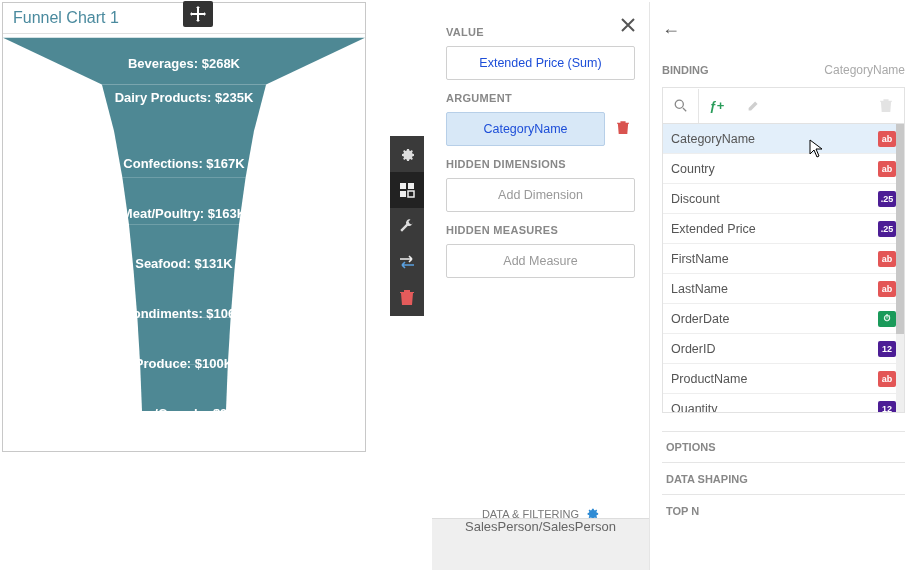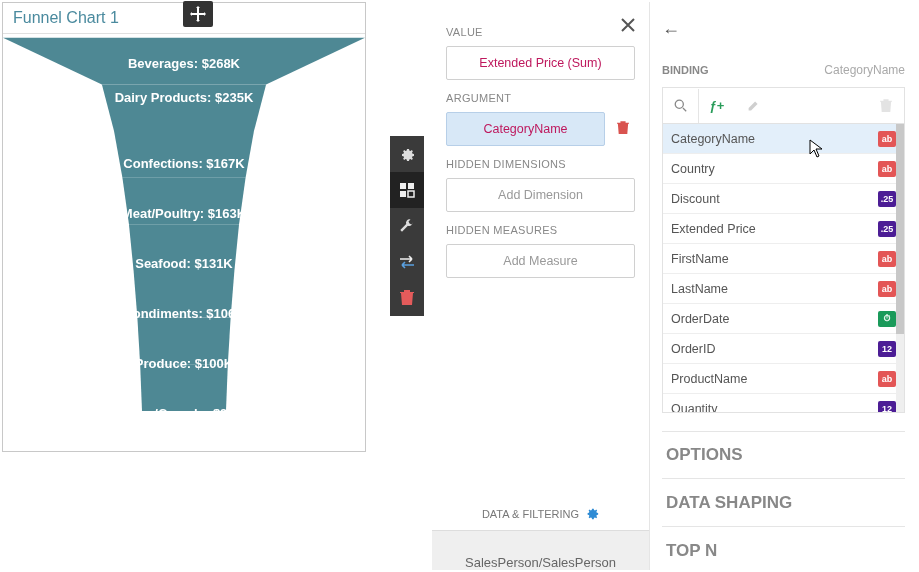--- a/index.html
+++ b/index.html
@@ -15,33 +15,33 @@
 .l0{top:22px}.l1{top:56px}.l2{top:122px}.l3{top:172px}.l4{top:222px}.l5{top:272px}.l6{top:322px}.l7{top:372px}
 
 
 .toolbar { position:absolute; left:390px; top:136px; width:34px; background:#3a3a3a; display:flex; flex-direction:column; }
 .toolbar .tb { width:34px; height:36px; display:flex; align-items:center; justify-content:center; color:#ddd; cursor:pointer; }
 .toolbar .tb.active{ background:#222; }
 .toolbar .tb.red { color:#e45b5b; }
 
 
 .panel1 { position:absolute; left:432px; top:2px; width:218px; height:568px; border-right:1px solid #e5e5e5; padding:18px 14px 0; }
-.sec-label { font-size:11px; font-weight:400; color:#888; letter-spacing:.3px; margin: 6px 0 8px; }
+.sec-label { font-size:11px; font-weight:700; color:#888; letter-spacing:.3px; margin: 6px 0 8px; }
 .close-x { position:absolute; top:16px; right:14px; cursor:pointer; color:#555; }
 .pill { display:flex; align-items:center; height:34px; border:1px solid #d0d0d0; border-radius:2px; margin-bottom:12px; }
-.pill-text { flex:1; text-align:center; font-size:12.5px; color:#be185d; }
+.pill-text { flex:1; text-align:center; font-size:12.5px; color:#1d4ed8; }
 .pill.selected { background:#d8e8f7; border-color:#b7cfe8; }
 .trash-mini { color:#d9534f; margin:0 6px 0 8px; cursor:pointer; font-size:13px; }
 .arg-row { display:flex; align-items:center; gap:4px; margin-bottom:12px;}
 .arg-row .pill{ flex:1; margin-bottom:0;}
 .add-pill { color:#999; }
 
 .dataf { position:absolute; bottom:48px; width:190px; left:50%; transform:translateX(-50%); text-align:center; font-size:11px; color:#777; font-weight:400; display:flex; align-items:center; justify-content:center; gap:6px;}
 .gear-blue{ color:#2f8bd4; }
-.datasource { position:absolute; bottom:0; left:0; right:0; height:40px; background:#efefef; display:flex;align-items:flex-end;justify-content:center; font-size:13px; color:#666; border-top:1px solid #ddd;}
+.datasource { position:absolute; bottom:0; left:0; right:0; height:52px; background:#efefef; display:flex;align-items:flex-start;justify-content:center; font-size:13px; color:#666; border-top:1px solid #ddd;}
 
 
 .panel2 { position:absolute; left:650px; top:2px; width:267px; height:568px; padding: 16px 12px 0; }
 .back-arrow{color:#555; cursor:pointer; display:block; margin-bottom:24px; font-size:18px;}
 .bind-head{display:flex; justify-content:space-between; align-items:baseline; margin-bottom:10px;gap:6px;}
 .bind-title{font-size:11px; font-weight:700; color:#888;}
 .bind-field{font-size:12px; color:#a9a9a9;}
 .bind-toolbar{ display:flex; align-items:center; border:1px solid #e2e2e2; height:36px; border-bottom:none;}
 .bt{ width:36px;height:34px;display:flex;align-items:center;justify-content:center;color:#888;cursor:pointer; font-size:13px;}
 .bt.sep{border-right:1px solid #e5e5e5;}
@@ -50,21 +50,21 @@
 .bt.trash{margin-left:auto;color:#bbb;}
 .field-list{ border:1px solid #e2e2e2; max-height:290px; overflow:hidden; position:relative;}
 .field-row{ display:flex; align-items:center; height:30px; border-bottom:1px solid #eee; padding:0 8px; font-size:12.5px; color:#555; cursor:pointer;}
 .field-row.hover{ background:#e3effa;}
 .type-badge{ margin-left:auto; width:18px;height:16px; border-radius:2px; display:flex;align-items:center;justify-content:center; font-size:9px; color:#fff; font-weight:700;}
 .t-text{background:#e35656;} .t-num{background:#4c1d95;} .t-date{background:#1a9a5a;}
 .cursor{position:absolute; left:146px; top:15px; pointer-events:none;}
 .scrollbar{ position:absolute; right:0; top:0; bottom:0; width:8px; background:#efefef;}
 .scrollthumb{position:absolute; right:0; top:0; width:8px; height:210px; background:#c8c8c8;}
 
-.section-bar{ border-top:1px solid #e5e5e5; border-bottom:1px solid #e5e5e5; margin-top:18px; height:48px; display:flex;align-items:center; font-size:17px; font-weight:700; color:#888; padding-left:4px;}
+.section-bar{ border-top:1px solid #e5e5e5; border-bottom:1px solid #e5e5e5; margin-top:18px; height:32px; display:flex;align-items:center; font-size:11px; font-weight:700; color:#888; padding-left:4px;}
 .section-bar + .section-bar{ border-top:none; margin-top:0;}
 
 svg { overflow: visible; }
 </style>
 </head>
 <body>
 
 <div class="chart-wrap">
   <div class="move-badge">
     <svg width="16" height="16" viewBox="0 0 16 16">

